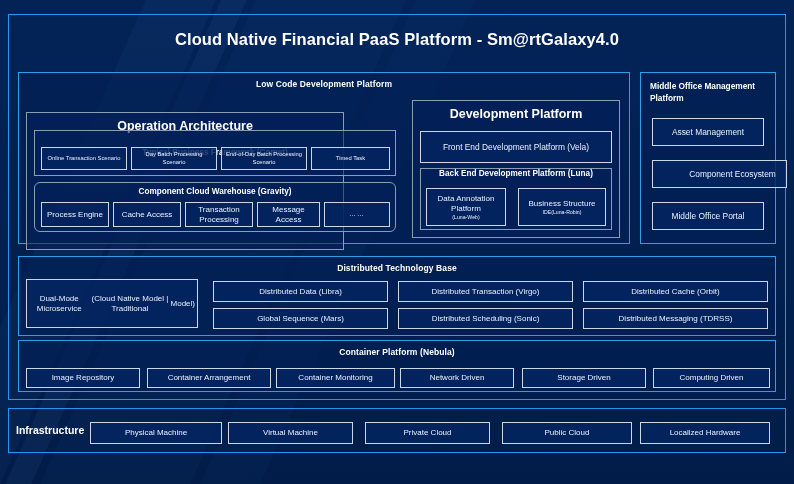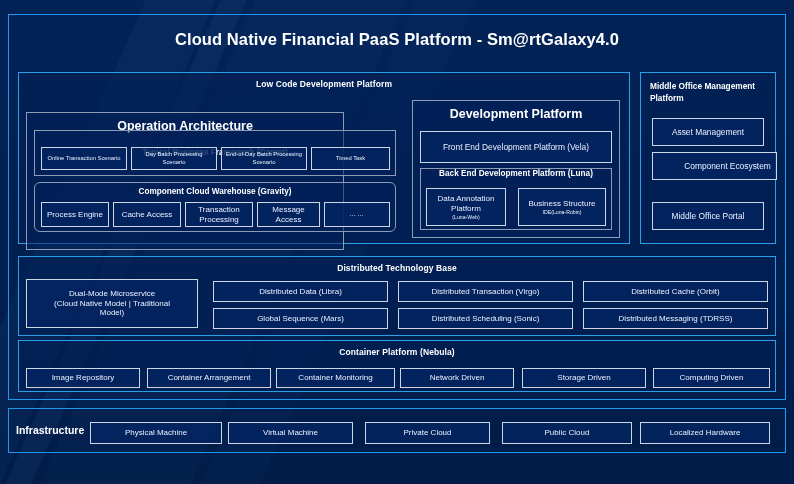--- a/index.html
+++ b/index.html
@@ -188,28 +188,28 @@
     <span class="sub">(Luna-Web)</span>
   </div>
   <div class="cell" style="left:518px; top:188px; width:88px; height:38px; flex-direction:column;">
     <span>Business Structure</span>
     <span class="sub">IDE(Luna-Robin)</span>
   </div>
 
   <div class="panel" style="left:640px; top:72px; width:136px; height:172px;"></div>
   <div id="mo-title">Middle Office Management Platform</div>
   <div class="cell md" style="left:652px; top:118px; width:112px; height:28px;">Asset Management</div>
-  <div class="cell md" style="left:652px; top:152px; width:125px; height:28px;padding-left:28px;">Component Ecosystem</div>
+  <div class="cell md" style="left:652px; top:160px; width:135px; height:28px;padding-left:28px;">Component Ecosystem</div>
   <div class="cell md" style="left:652px; top:202px; width:112px; height:28px;">Middle Office Portal</div>
 
   <div class="panel" style="left:18px; top:256px; width:758px; height:80px;">
     <div class="panel-title" style="margin-top:6px;">Distributed Technology Base</div>
   </div>
 
-  <div class="cell" style="left:26px; top:279px; width:172px; height:49px; flex-direction:column;">
+  <div class="cell" style="left:26px; top:279px; width:172px; height:49px; flex-direction:row;">
     <span>Dual-Mode Microservice</span>
     <span>(Cloud Native Model | Traditional</span>
     <span>Model)</span>
   </div>
 
   <div class="cell" style="left:213px; top:281px; width:175px; height:21px;">Distributed Data (Libra)</div>
   <div class="cell" style="left:398px; top:281px; width:175px; height:21px;">Distributed Transaction (Virgo)</div>
   <div class="cell" style="left:583px; top:281px; width:185px; height:21px;">Distributed Cache (Orbit)</div>
 
   <div class="cell" style="left:213px; top:308px; width:175px; height:21px;">Global Sequence (Mars)</div>

